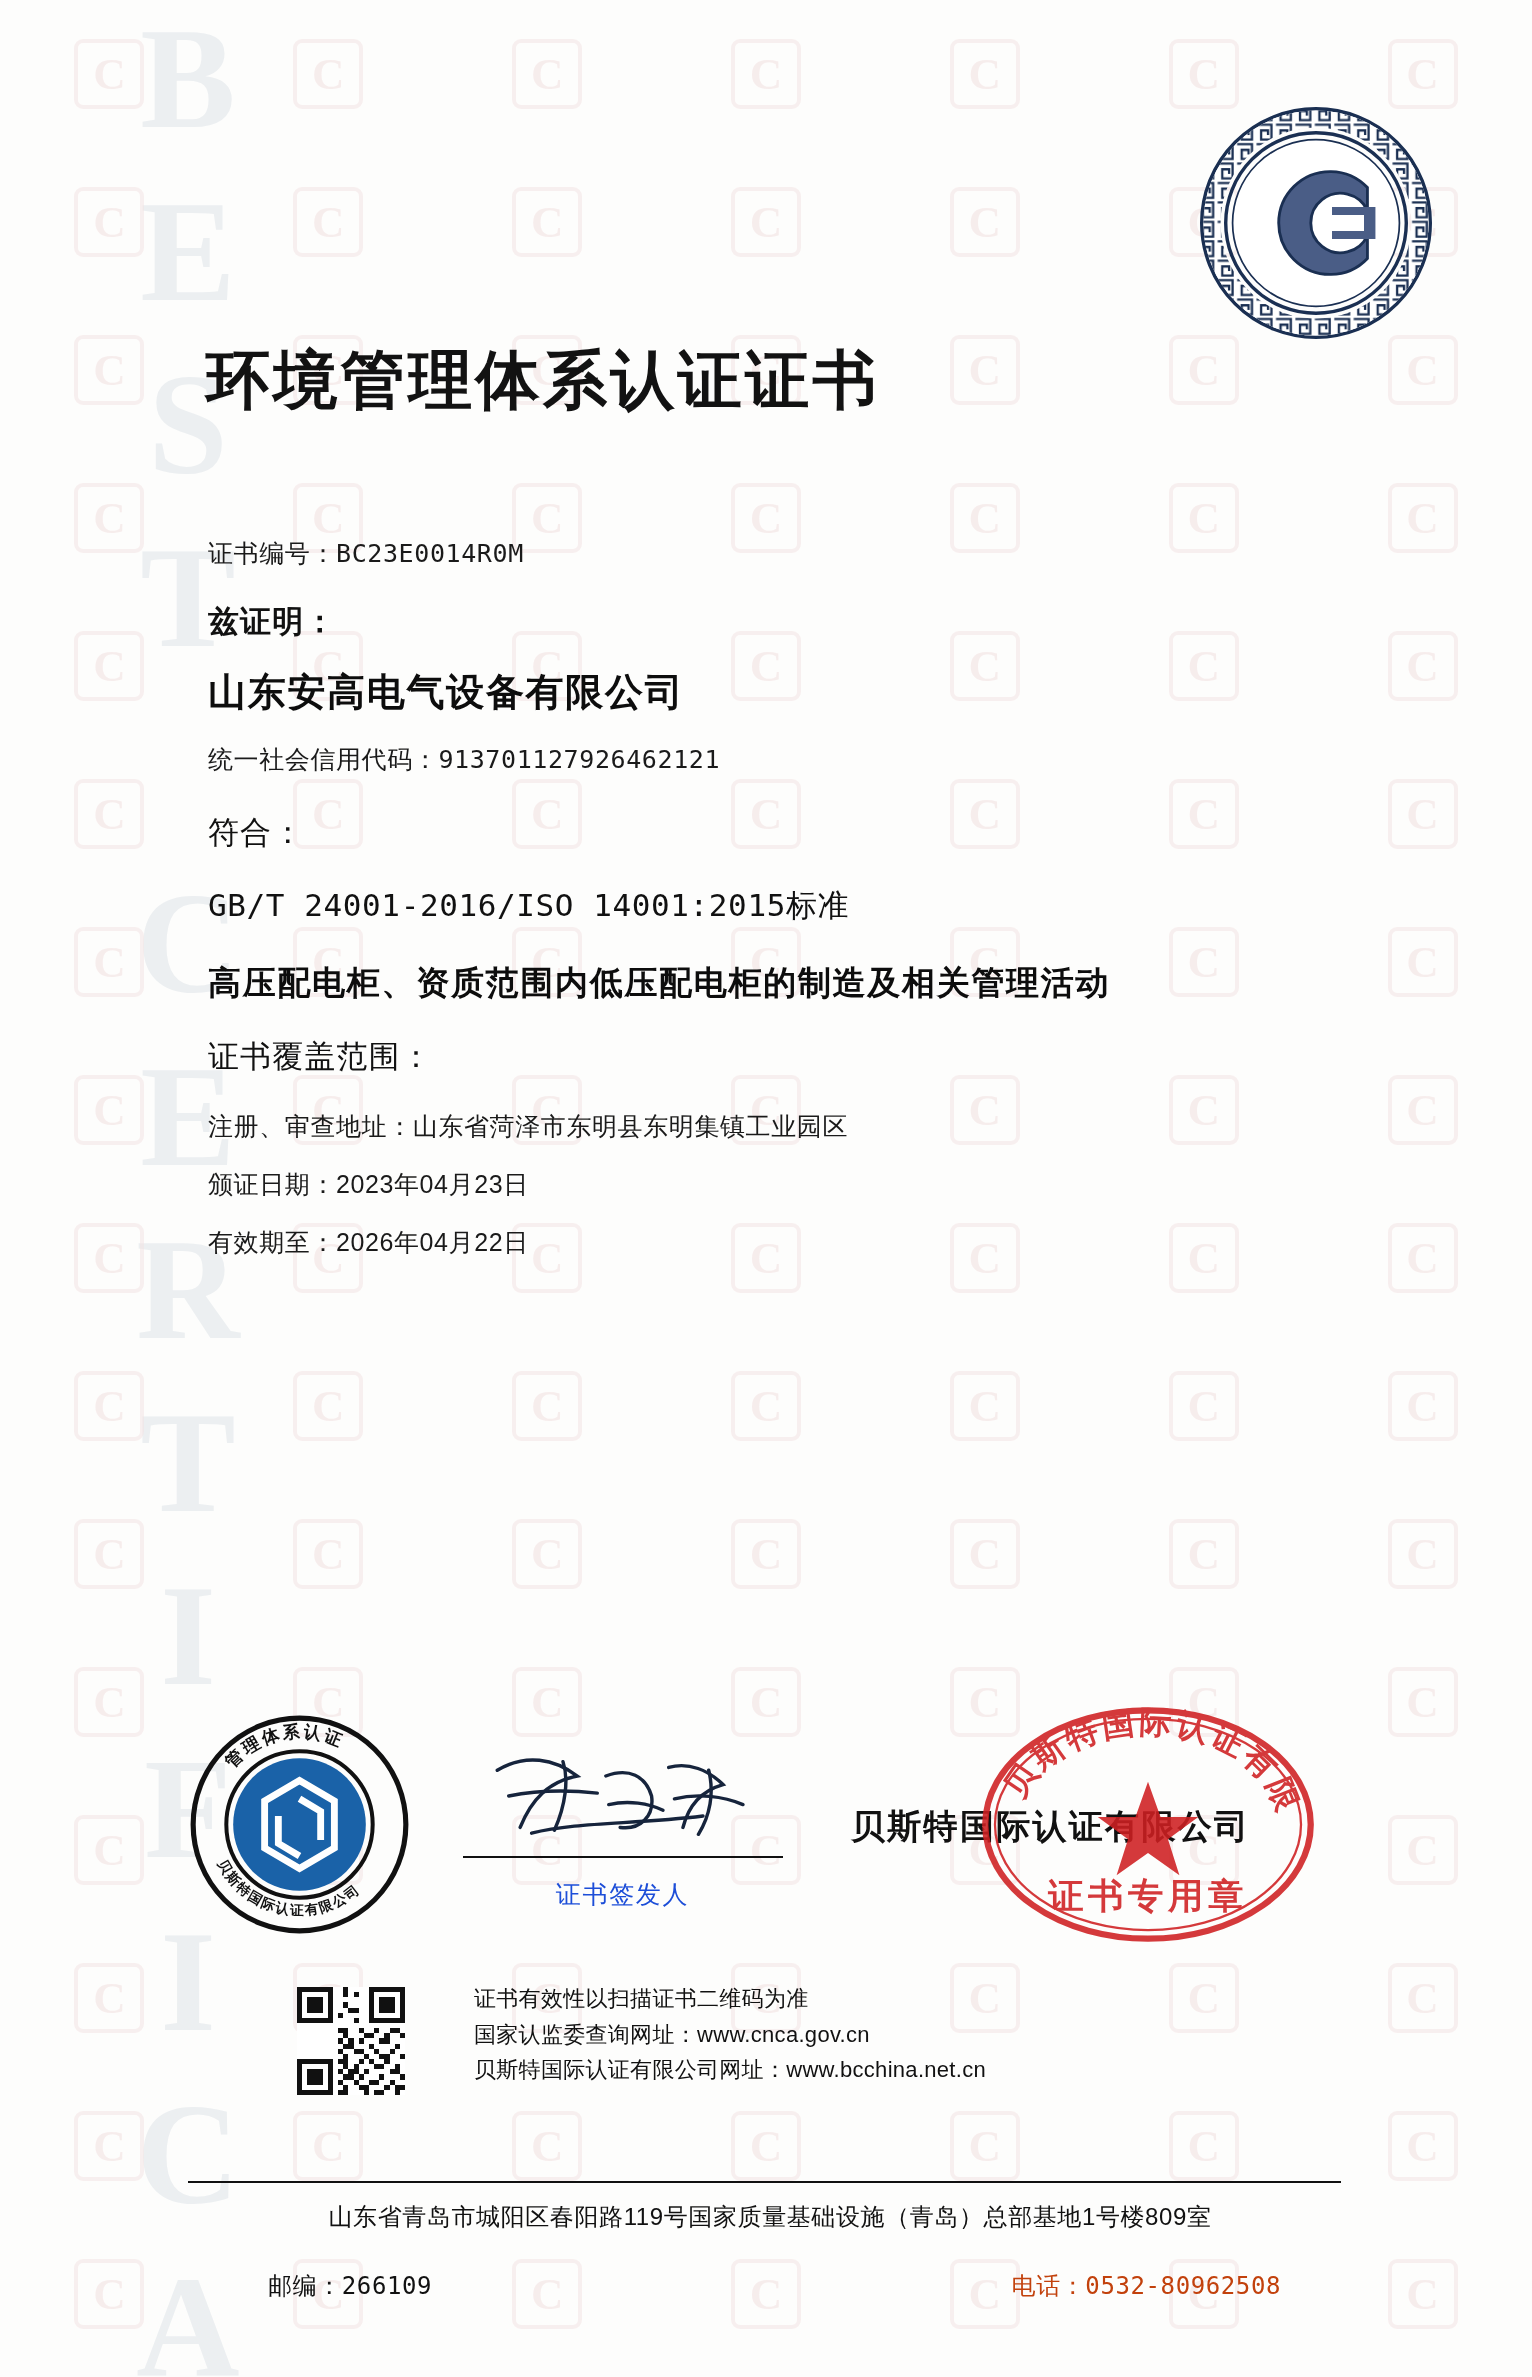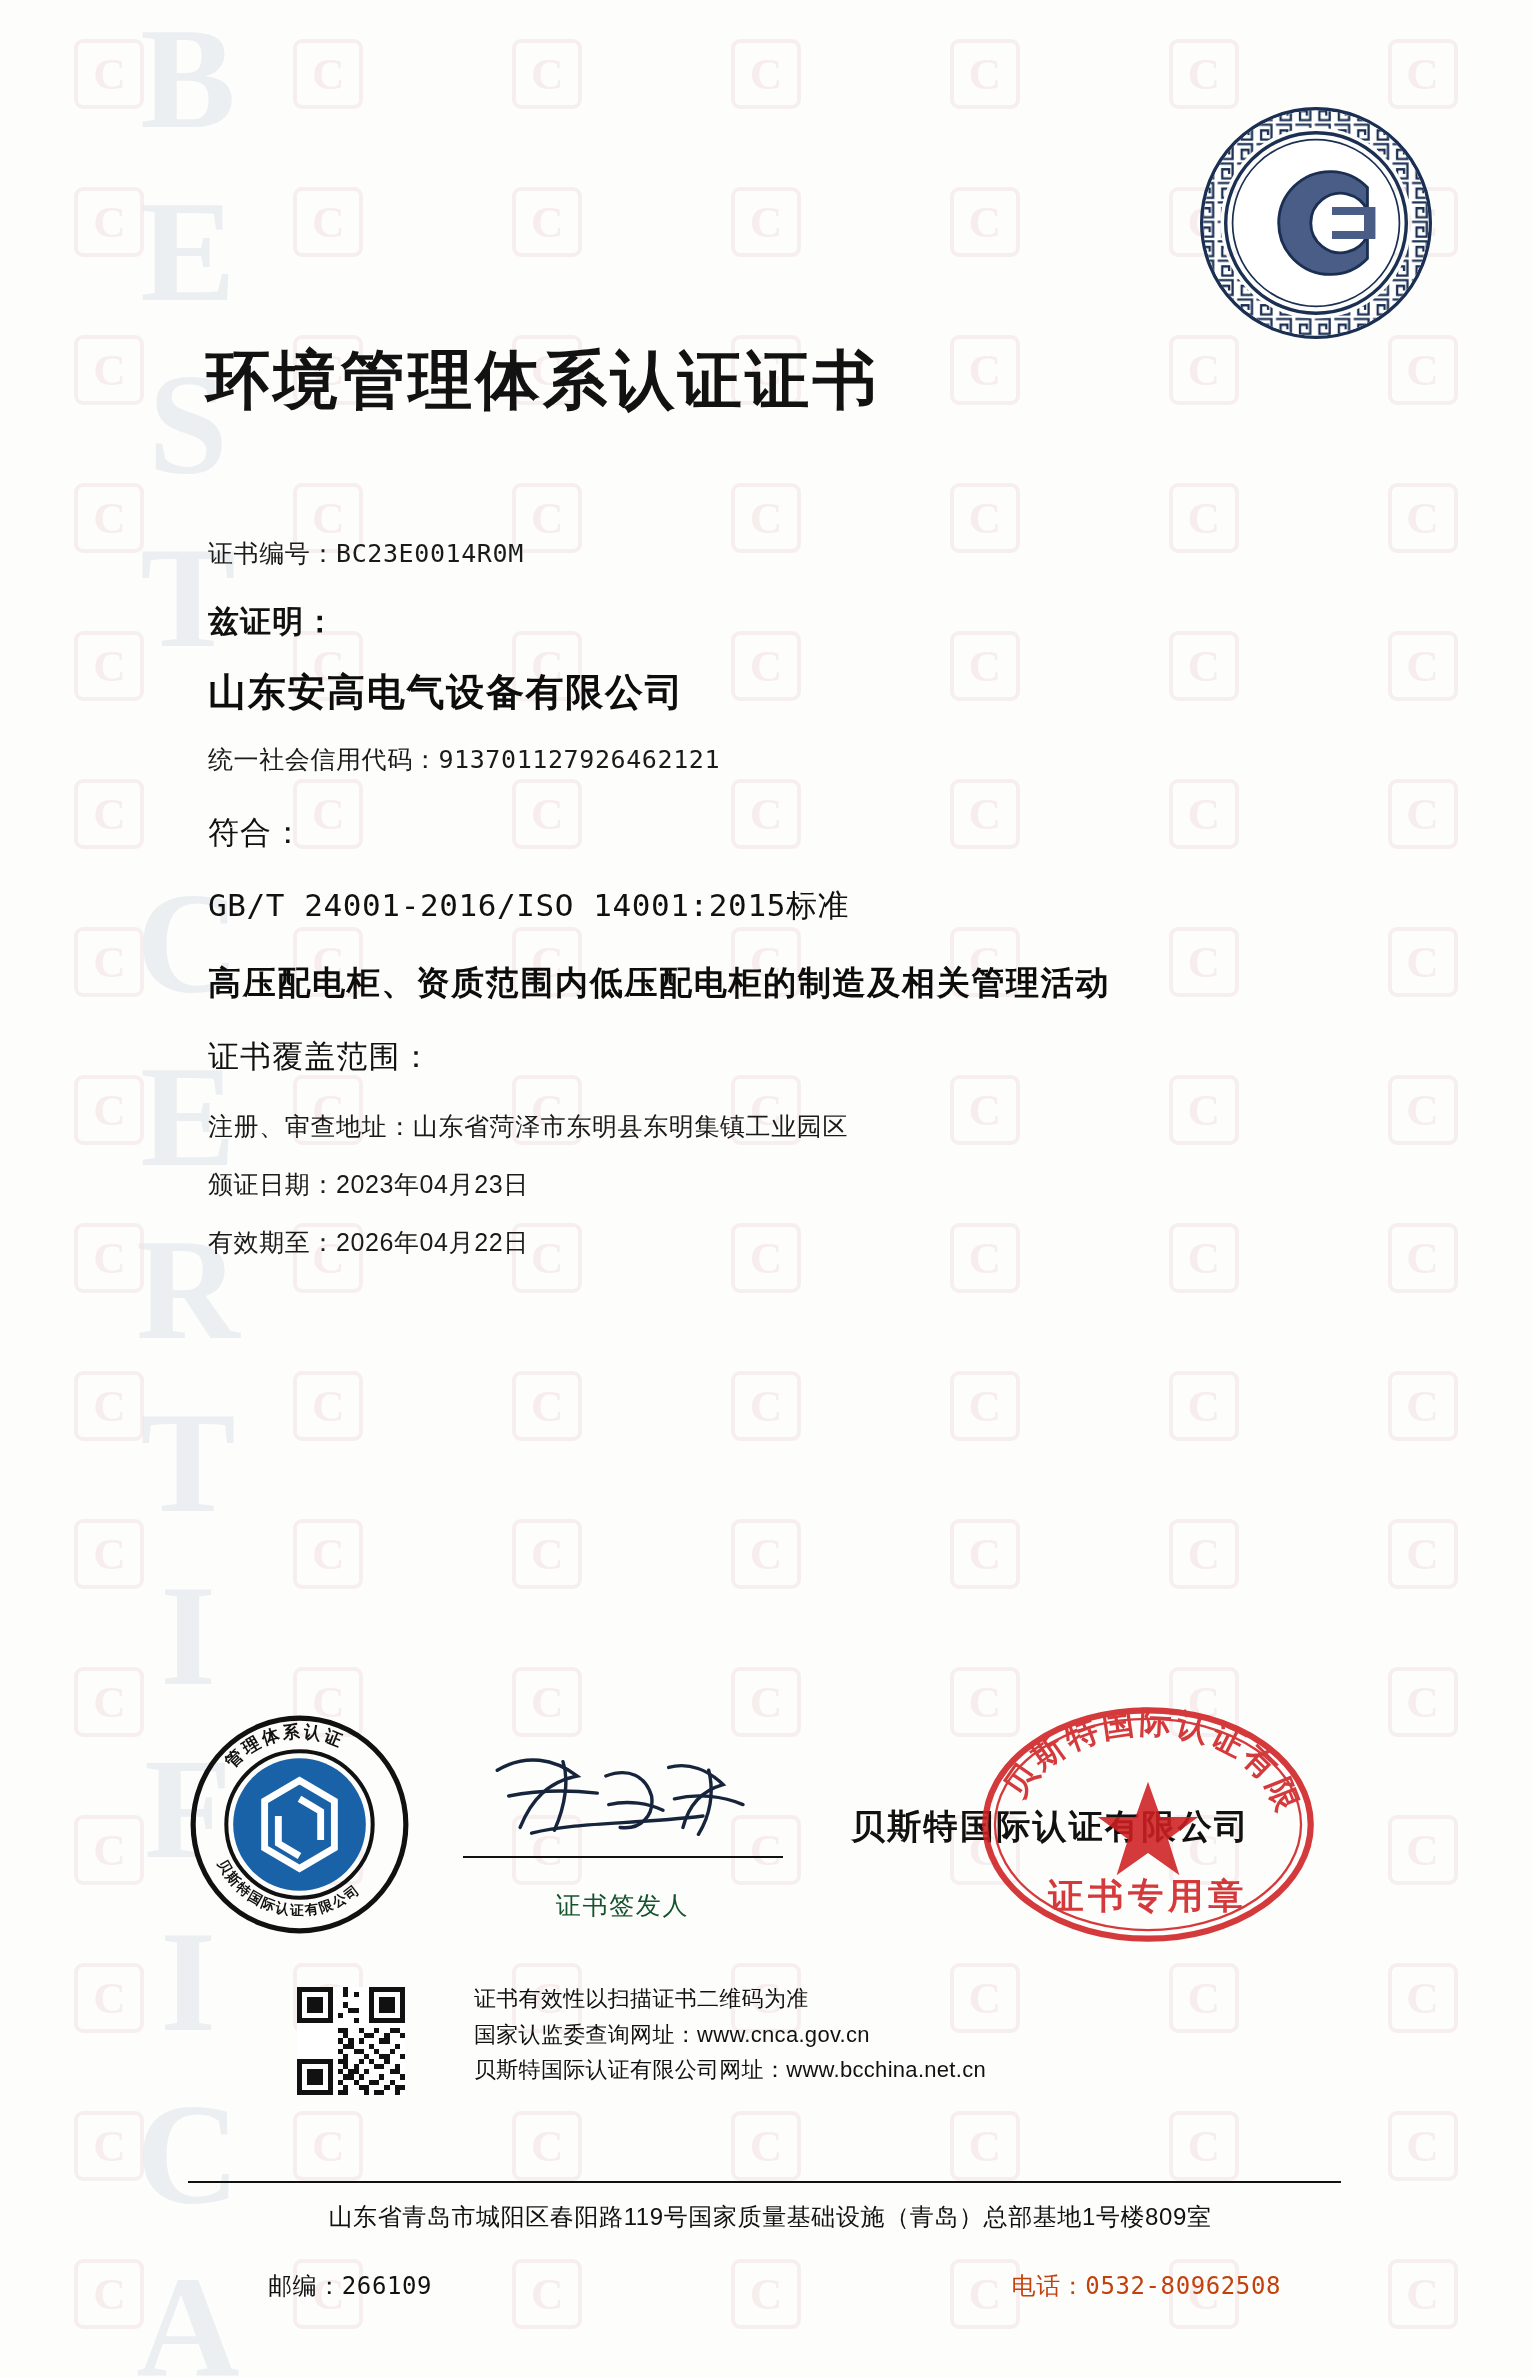--- a/index.html
+++ b/index.html
@@ -152,24 +152,24 @@
   .sig-script {
     height: 120px;
     position: relative;
   }
   .sig-line {
     border-bottom: 2.3px solid #111;
     width: 320px;
     margin: 0 auto;
   }
   .sig-label {
-    margin-top: 31px;
+    margin-top: 20px;
     font-size: 25px;
     letter-spacing: 1.7px;
-    color: #14532d;
+    color: #1d4ed8;
   }
   .red-seal {
     position: absolute;
     left: 971px;
     top: -11.4px;
     width: 354px;
     height: 257px;
   }
   .company-red-text {
     position: absolute;

